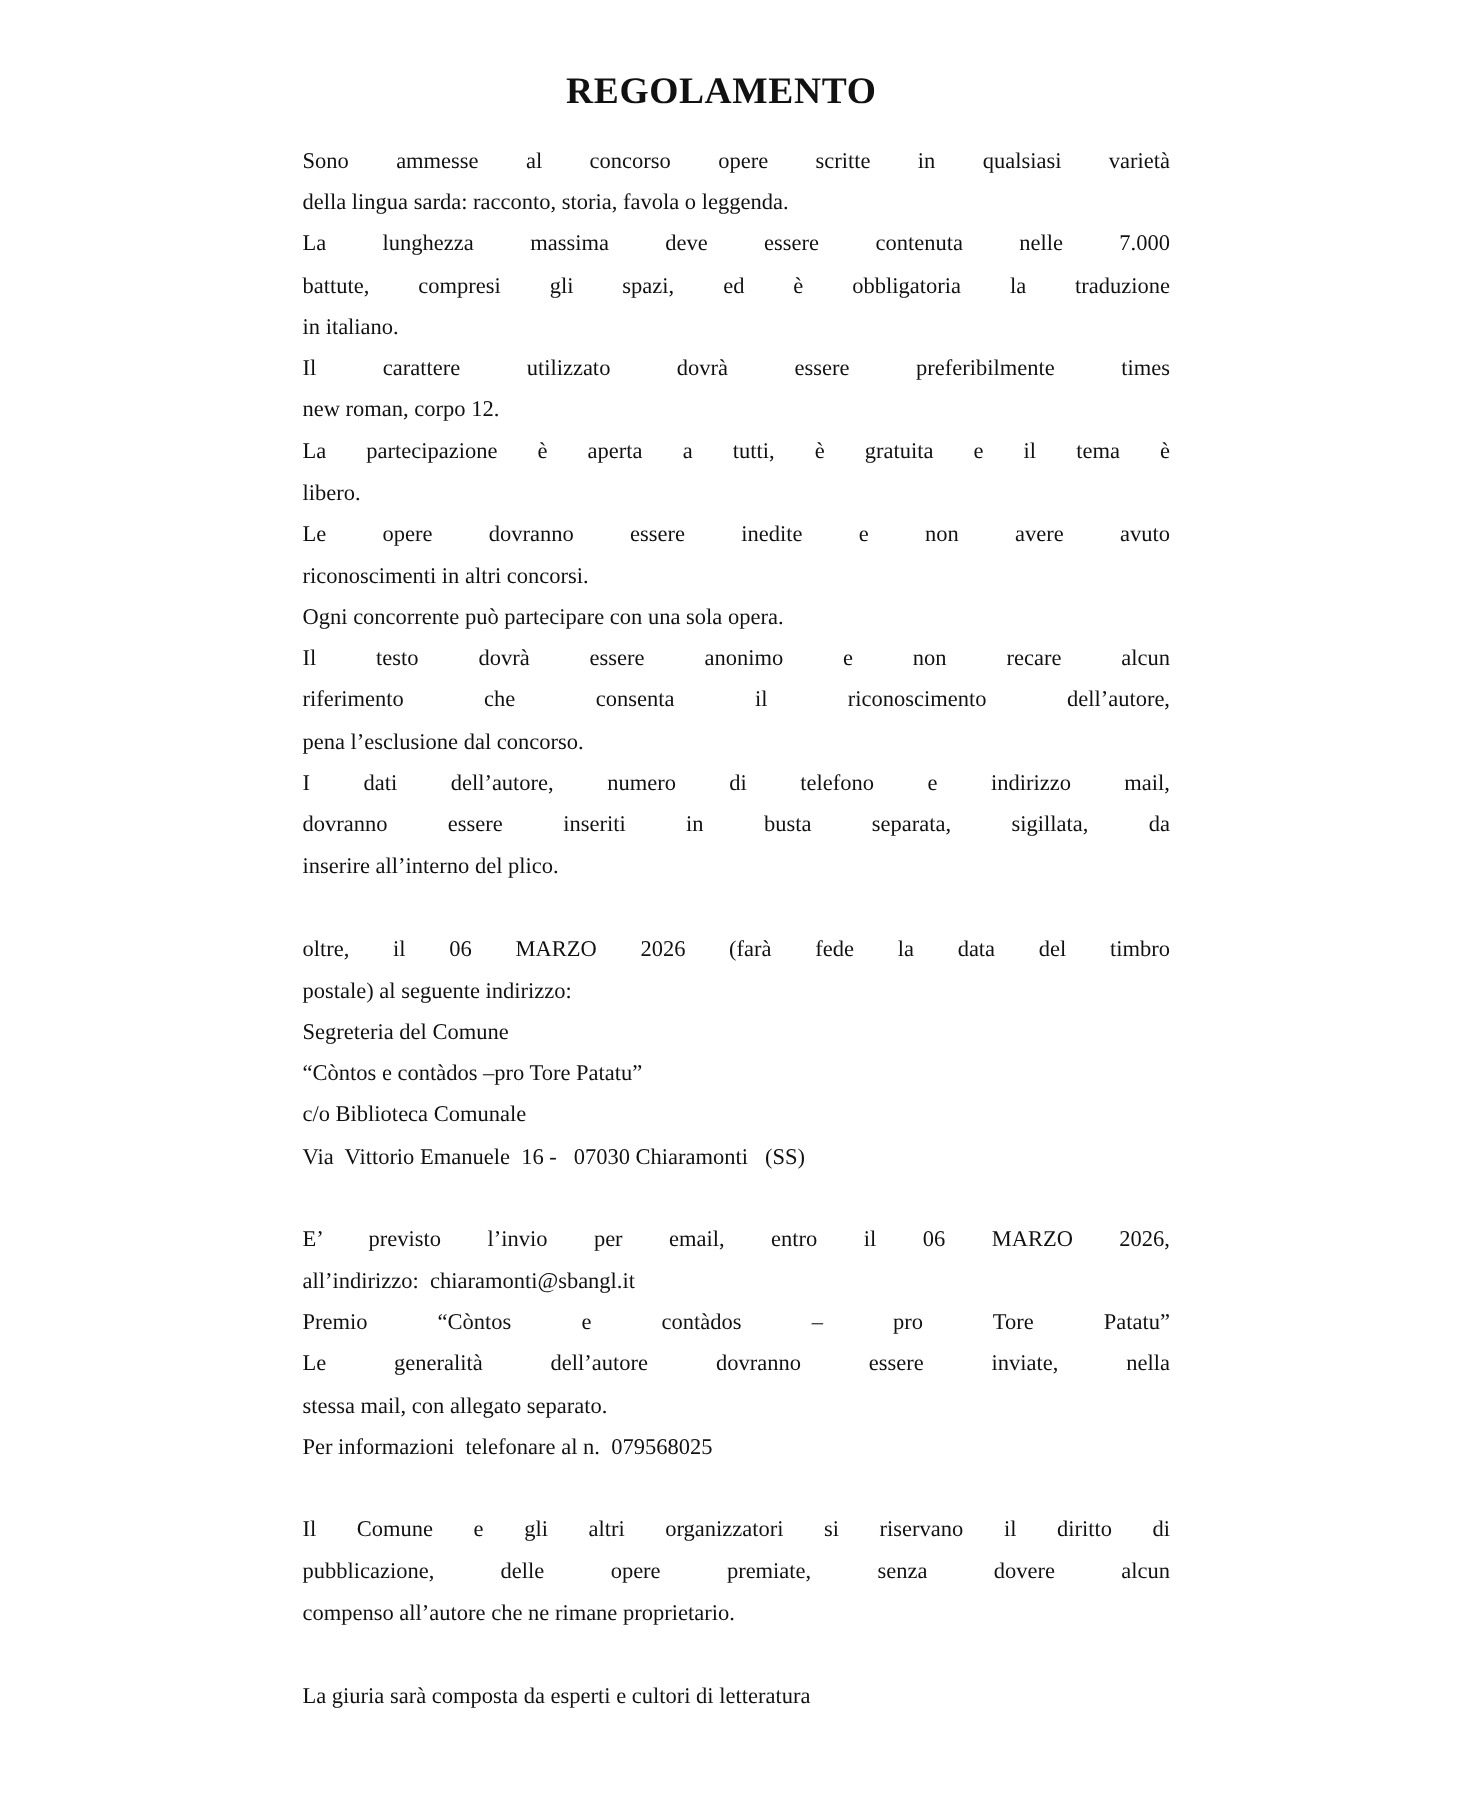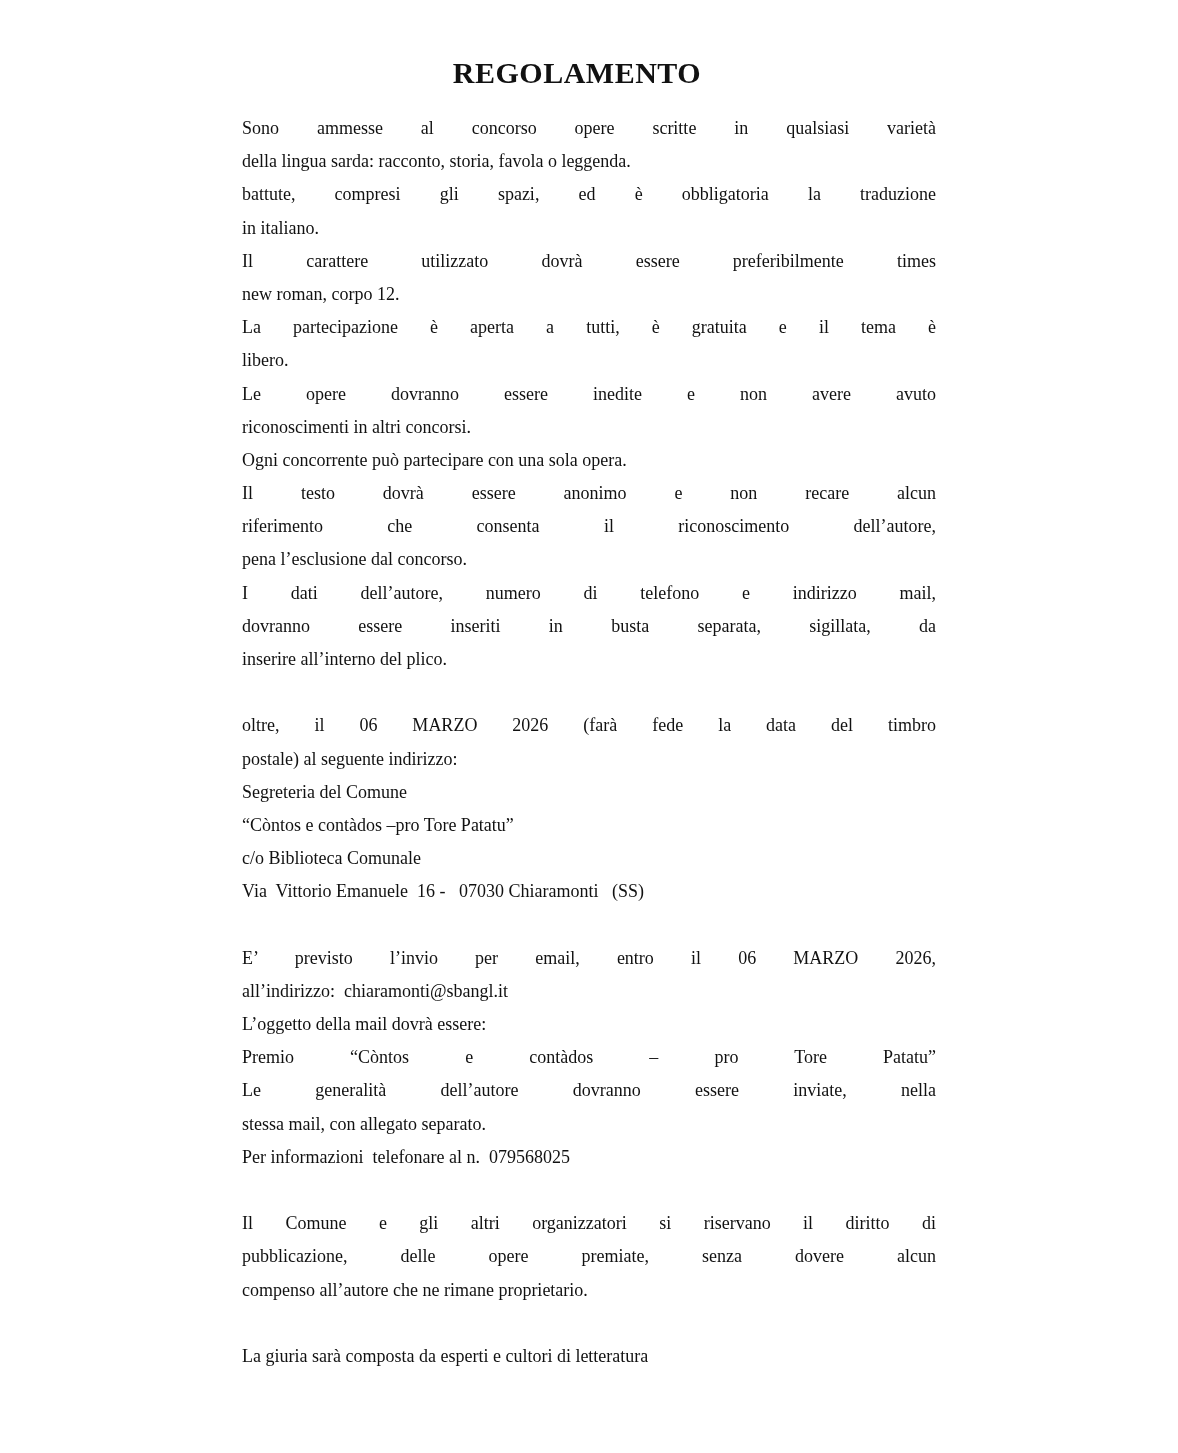--- a/index.html
+++ b/index.html
@@ -52,20 +52,21 @@
   }
 </style>
 </head>
 <body>
 
 <div class="page">
   <div class="doc-title">REGOLAMENTO</div>
   <div class="doc-body">
       <div class="line j">Sono ammesse al concorso opere scritte in qualsiasi varietà</div>
       <div class="line">della lingua sarda: racconto, storia, favola o leggenda.</div>
+      <div class="line j">La lunghezza massima deve essere contenuta nelle 7.000</div>
       <div class="line j">battute, compresi gli spazi, ed è obbligatoria la traduzione</div>
       <div class="line">in italiano.</div>
       <div class="line j">Il carattere utilizzato dovrà essere preferibilmente times</div>
       <div class="line">new roman, corpo 12.</div>
       <div class="line j">La partecipazione è aperta a tutti, è gratuita e il tema è</div>
       <div class="line">libero.</div>
       <div class="line j">Le opere dovranno essere inedite e non avere avuto</div>
       <div class="line">riconoscimenti in altri concorsi.</div>
       <div class="line">Ogni concorrente può partecipare con una sola opera.</div>
       <div class="line j">Il testo dovrà essere anonimo e non recare alcun</div>
@@ -77,21 +78,20 @@
       <div class="line blank"></div>
       <div class="line j">oltre, il 06 MARZO 2026 (farà fede la data del timbro</div>
       <div class="line">postale) al seguente indirizzo:</div>
       <div class="line">Segreteria del Comune</div>
       <div class="line">“Còntos e contàdos –pro Tore Patatu”</div>
       <div class="line">c/o Biblioteca Comunale</div>
       <div class="line">Via  Vittorio Emanuele  16 -   07030 Chiaramonti   (SS)</div>
       <div class="line blank"></div>
       <div class="line j">E’ previsto l’invio per email, entro il 06 MARZO 2026,</div>
       <div class="line">all’indirizzo:  chiaramonti@sbangl.it</div>
-      <div class="line">L’oggetto della mail dovrà essere:</div>
       <div class="line j">Premio “Còntos e contàdos – pro Tore Patatu”</div>
       <div class="line j">Le generalità dell’autore dovranno essere inviate, nella</div>
       <div class="line">stessa mail, con allegato separato.</div>
       <div class="line">Per informazioni  telefonare al n.  079568025</div>
       <div class="line blank"></div>
       <div class="line j">Il Comune e gli altri organizzatori si riservano il diritto di</div>
       <div class="line j">pubblicazione, delle opere premiate, senza dovere alcun</div>
       <div class="line">compenso all’autore che ne rimane proprietario.</div>
       <div class="line blank"></div>
       <div class="line">La giuria sarà composta da esperti e cultori di letteratura</div>

